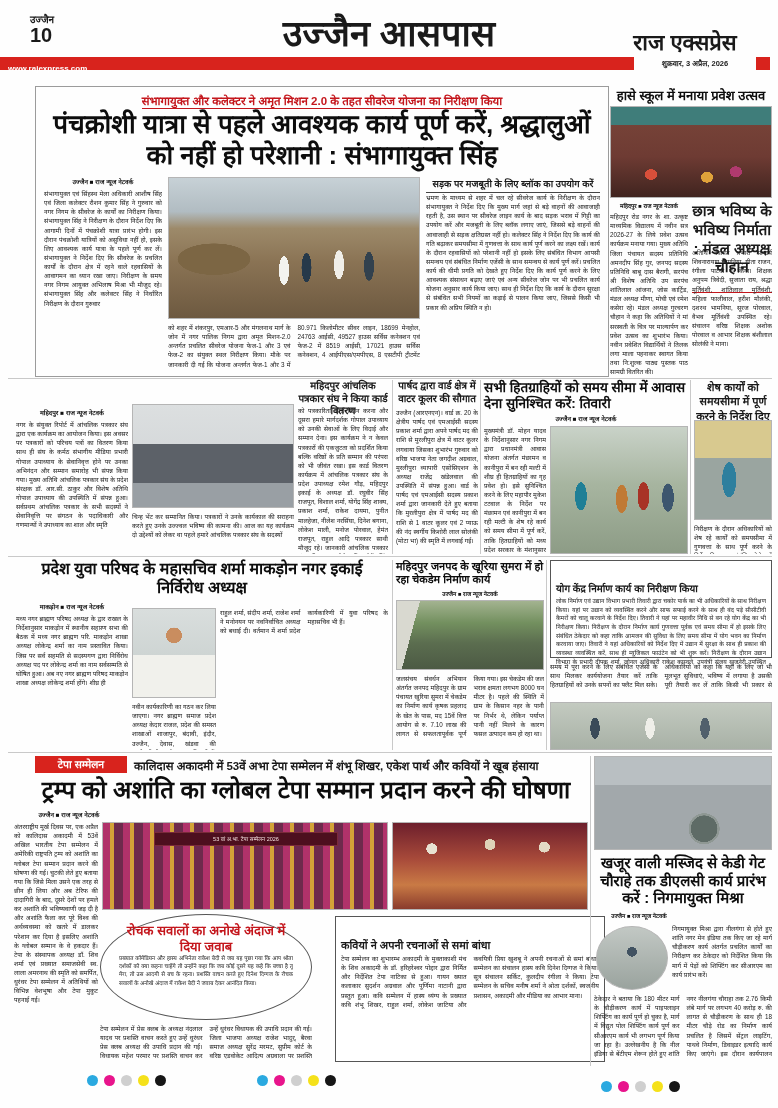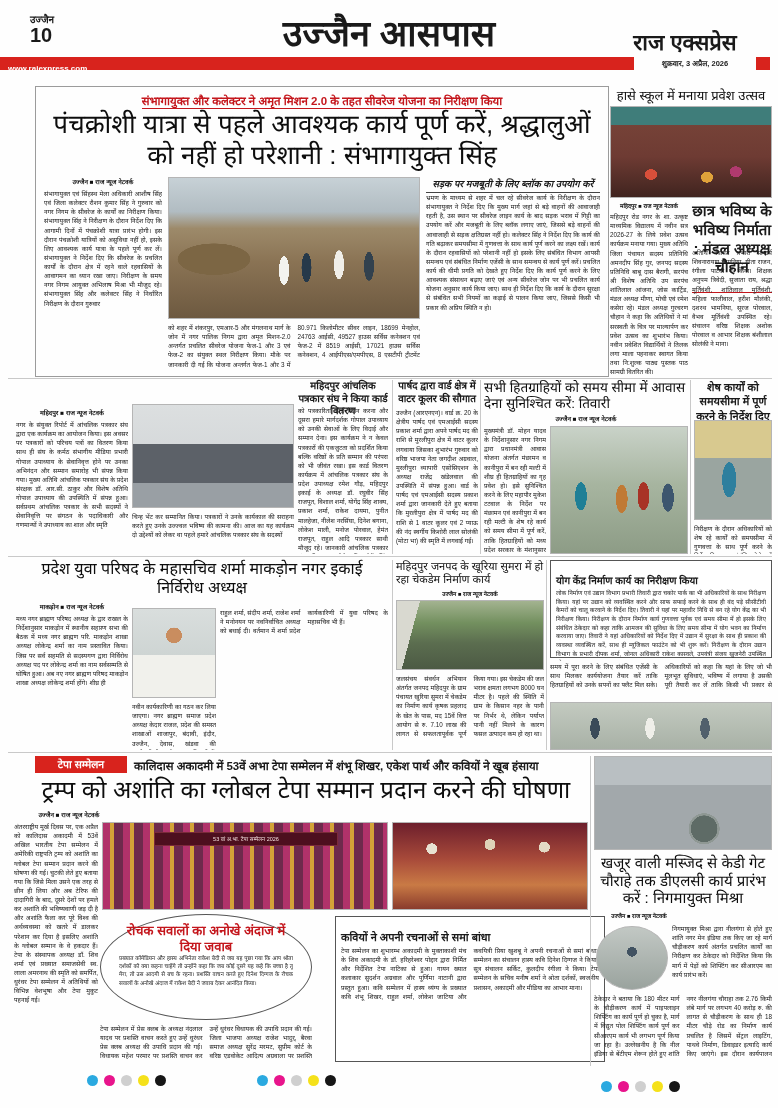--- a/index.html
+++ b/index.html
@@ -5,25 +5,25 @@
   html,body{margin:0;padding:0;background:#e8e8e8;}
   .page{position:relative;width:778px;height:1108px;background:#fefefe;margin:0 auto;
         font-family:"Liberation Sans","DejaVu Sans",sans-serif;color:#1a1a1a;overflow:hidden;}
   .abs{position:absolute;}
   .ctr{text-align:center;}
   .bold{font-weight:bold;}
   .red{color:#c4161c;}
   .body-txt{font-size:6.3px;line-height:1.45;text-align:justify;color:#222;overflow:hidden;}
   .cols-2{column-count:2;column-gap:7px;}
   .byline{font-size:6.4px;font-weight:bold;color:#111;}
-  .hl{font-weight:normal;color:#0d0d0d;line-height:1.18;}
+  .hl{font-weight:bold;color:#0d0d0d;line-height:1.18;}
   .rule-h{position:absolute;background:#c9c9c9;height:1px;}
   .rule-v{position:absolute;background:#c9c9c9;width:1px;}
   .ph{position:absolute;overflow:hidden;border:1px solid #b5b5b5;box-sizing:border-box;}
-  .boxed{border:1px solid #555;box-sizing:border-box;padding:12px 5px;background:#fff;}
+  .boxed{border:1px solid #555;box-sizing:border-box;padding:20px 5px;background:#fff;}
   .dot{display:inline-block;width:11px;height:11px;border-radius:50%;margin:0 3px;}
   .d-c{background:#2aa9e0;} .d-m{background:#e8148c;} .d-g{background:#cfcfcf;}
   .d-y{background:#f5e11a;} .d-k{background:#161616;}
   
   .ph-lead{background:
     radial-gradient(ellipse 9px 26px at 46% 66%,#f3f3ef 0 55%,transparent 56%),
     radial-gradient(ellipse 9px 26px at 55% 64%,#26394a 0 55%,transparent 56%),
     radial-gradient(ellipse 9px 26px at 68% 62%,#f0eee8 0 55%,transparent 56%),
     radial-gradient(ellipse 9px 26px at 80% 63%,#32414e 0 55%,transparent 56%),
     radial-gradient(ellipse 60px 26px at 18% 58%,#7c6644 0 60%,transparent 61%),
@@ -93,21 +93,21 @@
 
   <div class="abs" style="left:35px;top:86px;width:572px;height:289px;border:1px solid #9b9b9b;">
     <div class="abs ctr" style="left:0;top:4px;width:572px;">
       <span class="bold red" style="font-size:11.5px;border-bottom:1px solid #c4161c;padding-bottom:1px;">संभागायुक्त और कलेक्टर ने अमृत मिशन 2.0 के तहत सीवरेज योजना का निरीक्षण किया</span>
     </div>
     <div class="abs ctr hl" style="left:4px;top:22px;width:564px;font-size:26px;">पंचक्रोशी यात्रा से पहले आवश्यक कार्य पूर्ण करें, श्रद्धालुओं को नहीं हो परेशानी : संभागायुक्त सिंह</div>
     <div class="abs ctr byline" style="left:8px;top:90px;width:118px;">उज्जैन ■ राज न्यूज नेटवर्क</div>
     <div class="abs body-txt" style="left:8px;top:102px;width:118px;height:180px;">संभागायुक्त एवं सिंहस्थ मेला अधिकारी आशीष सिंह एवं जिला कलेक्टर रौशन कुमार सिंह ने गुरुवार को नगर निगम के सीवरेज के कार्यों का निरीक्षण किया। संभागायुक्त सिंह ने निरीक्षण के दौरान निर्देश दिए कि आगामी दिनों में पंचक्रोशी यात्रा प्रारंभ होगी। इस दौरान पंचक्रोशी यात्रियों को असुविधा नहीं हो, इसके लिए आवश्यक कार्य यात्रा के पहले पूर्ण कर लें। संभागायुक्त ने निर्देश दिए कि सीवरेज के प्रचलित कार्यों के दौरान क्षेत्र में रहने वाले रहवासियों के आवागमन का ध्यान रखा जाए। निरीक्षण के समय नगर निगम आयुक्त अभिलाष मिश्रा भी मौजूद रहे। संभागायुक्त सिंह और कलेक्टर सिंह ने निर्धारित निरीक्षण के दौरान गुरुवार</div>
     <div class="ph ph-lead" style="left:132px;top:90px;width:252px;height:142px;"></div>
     <div class="abs body-txt cols-2" style="left:132px;top:236px;width:252px;height:46px;">को शहर में शंकरपुर, एमआर-5 और मंगलनाथ मार्ग के जोन में नगर पालिक निगम द्वारा अमृत मिशन-2.0 अन्तर्गत प्रचलित सीवरेज योजना फेज-1 और 3 एवं फेज-2 का संयुक्त स्थल निरीक्षण किया। मौके पर जानकारी दी गई कि योजना अन्तर्गत फेज-1 और 3 में 80.971 किलोमीटर सीवर लाइन, 18699 मेनहोल, 24763 आईसी, 49527 हाउस सर्विस कनेक्शन एवं फेज-2 में 8519 आईसी, 17021 हाउस सर्विस कनेक्शन, 4 आईपीएस/एमपीएस, 8 एसटीपी ट्रीटमेंट प्लांट का निर्माण किया गया। उक्त कार्य को 8 जोनों में विभाजित किया गया है।</div>
-    <div class="abs ctr bold" style="left:390px;top:90px;width:174px;font-size:9.5px;border-bottom:1px solid #444;padding-bottom:2px;font-style:italic;">सड़क पर मजबूती के लिए ब्लॉक का उपयोग करें</div>
+    <div class="abs ctr bold" style="left:390px;top:90px;width:174px;font-size:9.5px;border-bottom:1px solid #444;padding-bottom:2px;">सड़क पर मजबूती के लिए ब्लॉक का उपयोग करें</div>
     <div class="abs body-txt" style="left:390px;top:106px;width:174px;height:176px;">भ्रमण के माध्यम से शहर में चल रहे सीवरेज कार्य के निरीक्षण के दौरान संभागायुक्त ने निर्देश दिए कि मुख्य मार्ग जहां से बड़े वाहनों की आवाजाही रहती है, उस स्थान पर सीवरेज लाइन कार्य के बाद सड़क भराव में गिट्टी का उपयोग करें और मजबूती के लिए ब्लॉक लगाए जाएं, जिससे बड़े वाहनों की आवाजाही से सड़क क्षतिग्रस्त नहीं हो। कलेक्टर सिंह ने निर्देश दिए कि कार्य की गति बढ़ाकर समयसीमा में गुणवत्ता के साथ कार्य पूर्ण करने का लक्ष्य रखें। कार्य के दौरान रहवासियों को परेशानी नहीं हो इसके लिए संबंधित विभाग आपसी समन्वय एवं संबंधित निर्माण एजेंसी के साथ समन्वय से कार्य पूर्ण करें। प्रचलित कार्य की धीमी प्रगति को देखते हुए निर्देश दिए कि कार्य पूर्ण करने के लिए आवश्यक संसाधन बढ़ाए जाएं एवं अन्य सीवरेज जोन पर भी प्रचलित कार्य योजना अनुसार कार्य किया जाए। साथ ही निर्देश दिए कि कार्य के दौरान सुरक्षा से संबंधित सभी नियमों का कड़ाई से पालन किया जाए, जिससे किसी भी प्रकार की अप्रिय स्थिति न हो।</div>
   </div>
 
   <div class="abs ctr hl" style="left:610px;top:88px;width:162px;font-size:13px;">हासे स्कूल में मनाया प्रवेश उत्सव</div>
   <div class="ph ph-school" style="left:610px;top:106px;width:162px;height:92px;"></div>
   <div class="abs ctr byline" style="left:610px;top:202px;width:78px;font-size:5.8px;">महिदपुर ■ राज न्यूज नेटवर्क</div>
   <div class="abs body-txt" style="left:610px;top:212px;width:78px;height:162px;">महिदपुर रोड नगर के शा. उत्कृष्ट माध्यमिक विद्यालय में नवीन सत्र 2026-27 के लिये प्रवेश उत्सव कार्यक्रम मनाया गया। मुख्य अतिथि जिला पंचायत सदस्य प्रतिनिधि अमनदीप सिंह गुर, जनपद सदस्य प्रतिनिधि बाबू दास बैरागी, सरपंच श्री विशेष अतिथि उप सरपंच शांतिलाल आंजना, जोस कार्ट्रिड, मंडल अध्यक्ष मीणा, मोची एवं रमेश कसेरा रहे। मंडल अध्यक्ष गुरचरण चौहान ने कहा कि अतिथियों ने मां सरस्वती के चित्र पर माल्यार्पण कर प्रवेश उत्सव का शुभारंभ किया। नवीन प्रवेशित विद्यार्थियों ने तिलक लगा माला पहनाकर स्वागत किया तथा नि:शुल्क पाठ्य पुस्तक पाठ सामग्री वितरित की।</div>
   <div class="abs ctr bold" style="left:692px;top:202px;width:80px;font-size:15px;line-height:1.25;border-bottom:1px solid #c4161c;padding-bottom:15px;">छात्र भविष्य के भविष्य निर्माता : मंडल अध्यक्ष चौहान</div>
   <div class="abs body-txt" style="left:692px;top:248px;width:80px;height:126px;">अतिथि स्वागत प्रभारी प्राचार्य शिवनारायण भामनिया, गीता राजन, रंगीला पाटवी ने किया। शिक्षक अनुपम त्रिवेदी, सुजाता राय, श्रद्धा मूर्तिवंशी, शांतिलाल मूर्तिवंशी, महिला फालीवाल, हरीश मौलंकी, दशरथ भामनिया, सूरज पोरवाल, वैभव मूर्तिवंशी उपस्थित रहे। संचालन वरिष्ठ शिक्षक अशोक पोरवाल व आभार शिक्षक बंशीलाल सोलंकी ने माना।</div>
 

